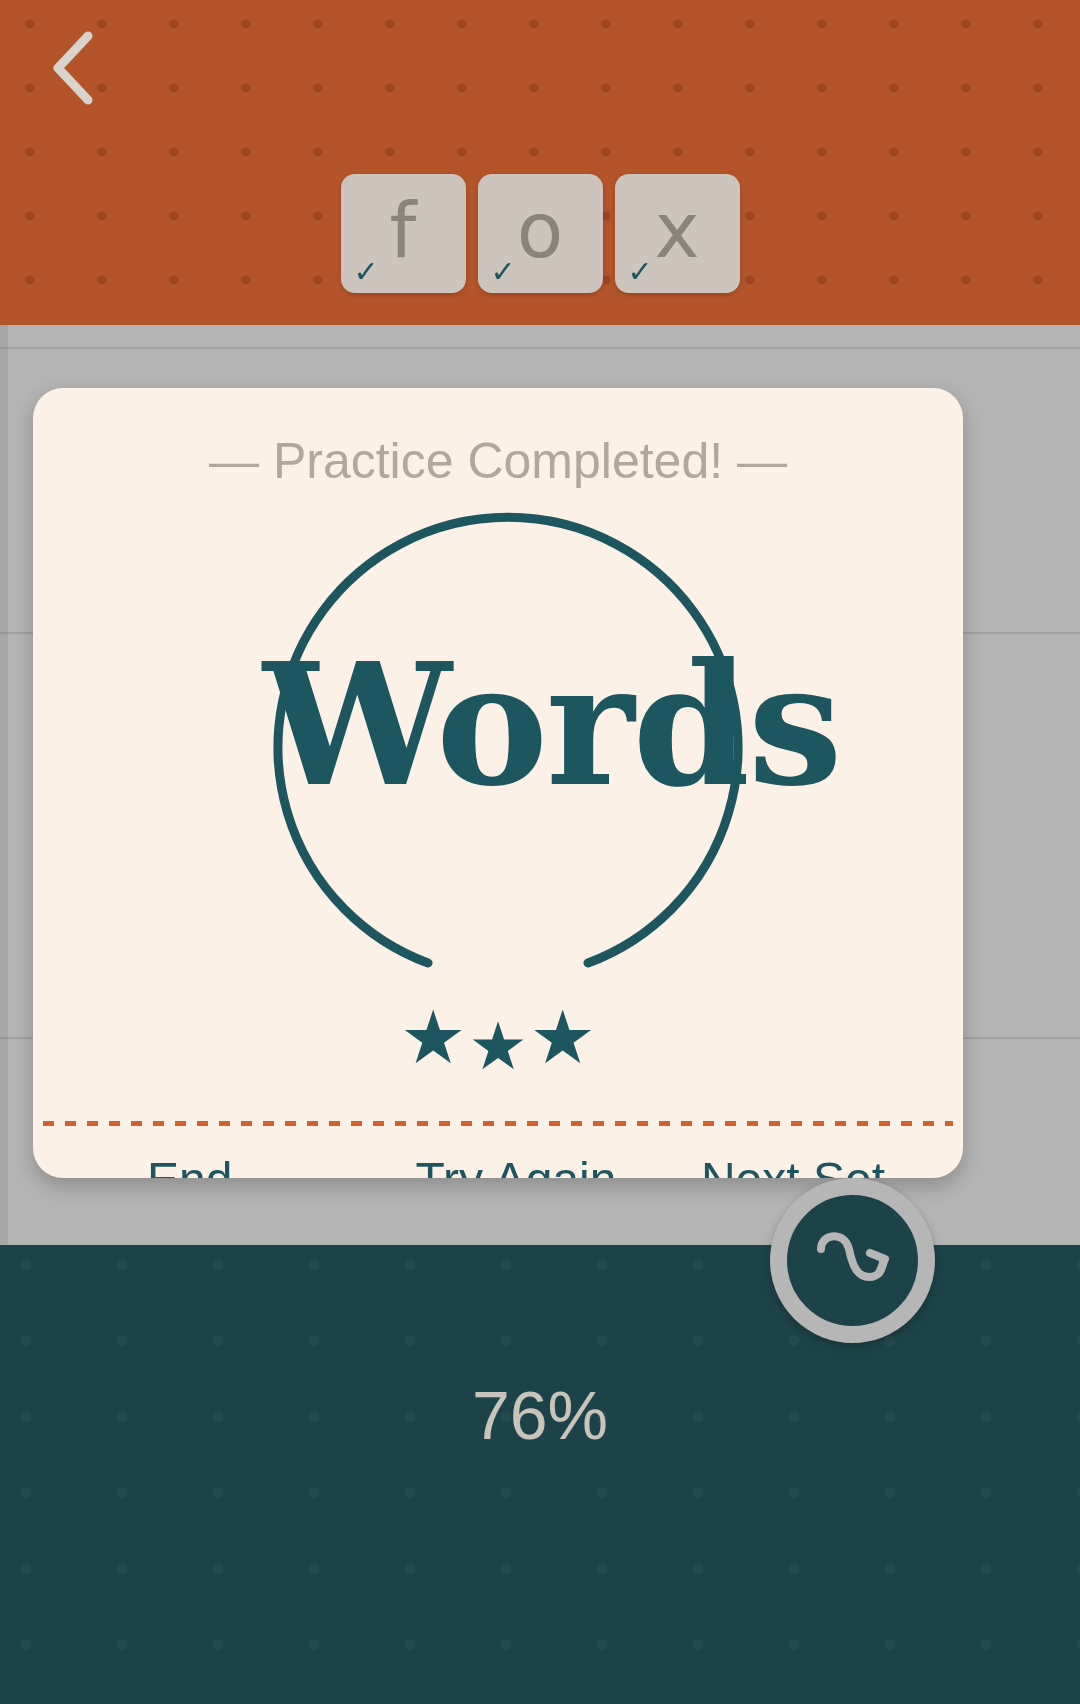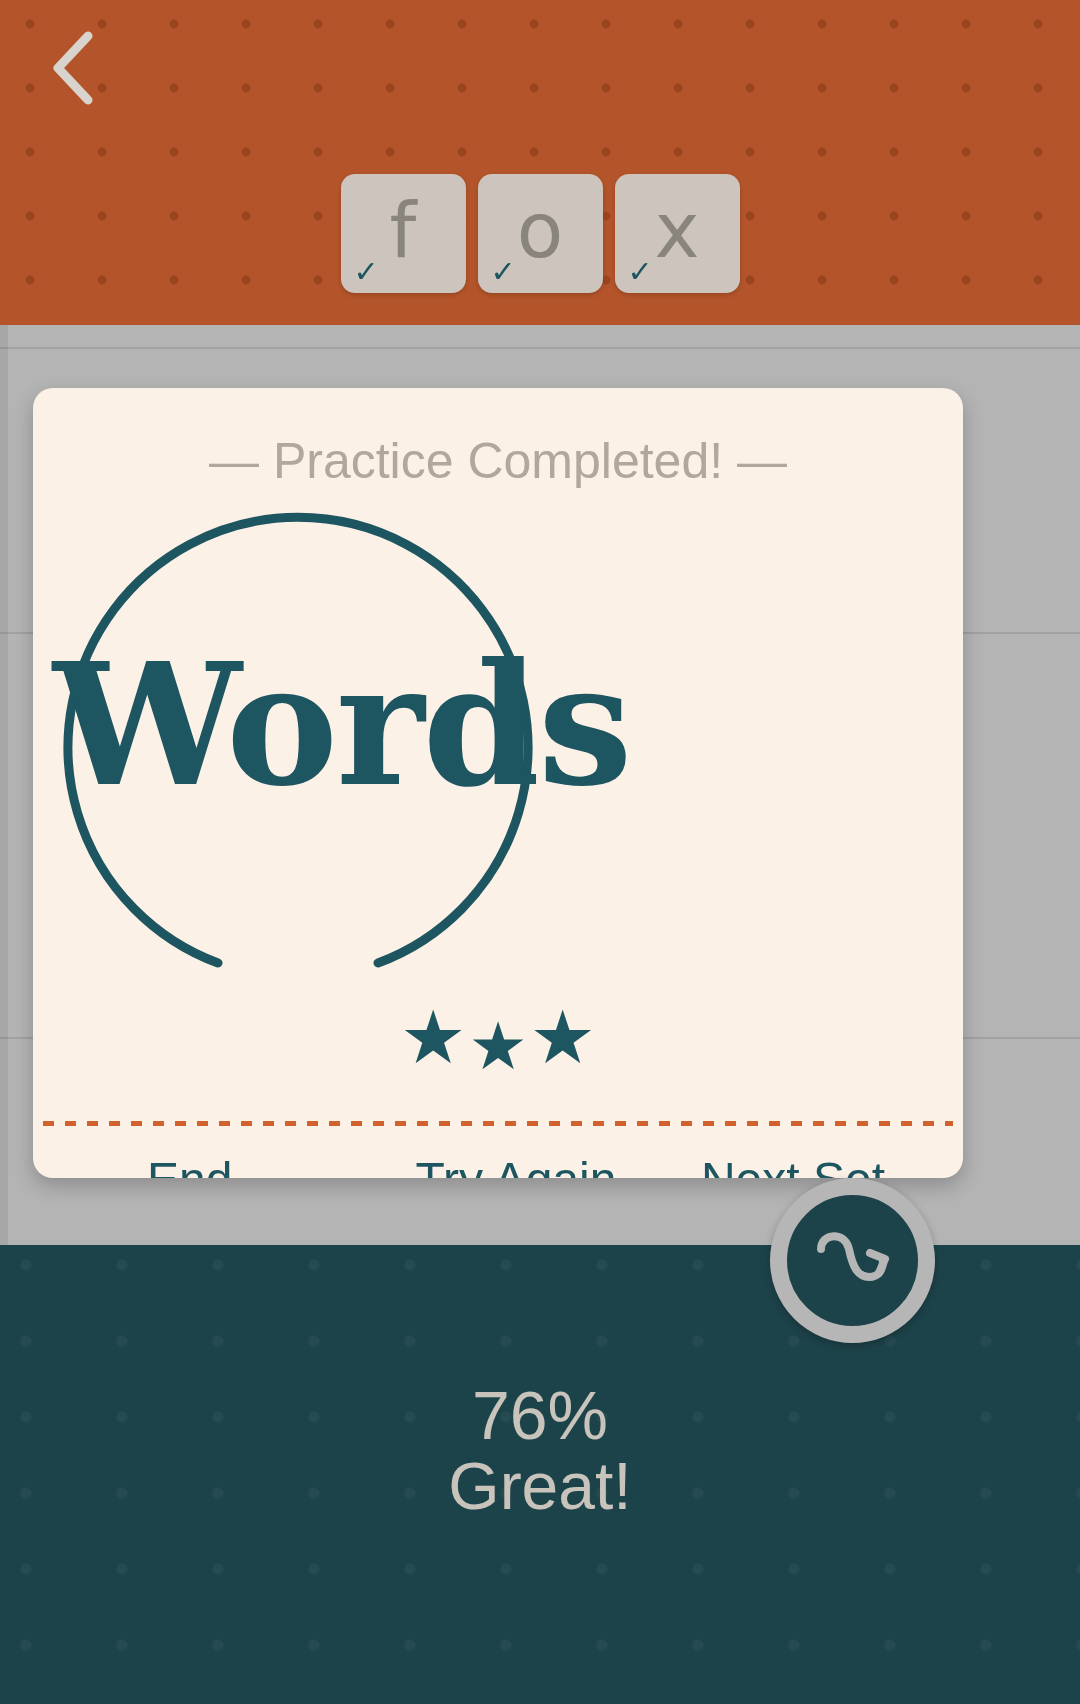--- a/index.html
+++ b/index.html
@@ -108,21 +108,21 @@
   }
 
   
   .modal {
     position: absolute;
     left: 33px;
     top: 388px;
     width: 930px;
     height: 790px;
     background: #fcf1e7;
-    border-radius: 20px;
+    border-radius: 30px;
     box-shadow: 0 8px 20px rgba(0,0,0,0.22);
     overflow: hidden;
   }
 
   .modal-title {
     position: absolute;
     left: 0; right: 0;
     top: 44px;
     text-align: center;
     font-size: 50px;
@@ -132,20 +132,21 @@
     font-family: "Liberation Sans", sans-serif;
   }
 
   .badge-wrap {
     position: absolute;
     left: 0; right: 0;
     top: 105px;
     height: 520px;
     display: flex;
     align-items: flex-start;
+    justify-content: center;
     margin-left: 20px;
   }
   .badge {
     position: relative;
     width: 490px;
     height: 500px;
   }
   .badge svg { position: absolute; left: 0; top: 0; }
   .badge-word {
     position: absolute;
@@ -328,21 +329,20 @@
     <div class="actions">
       <div class="action-btn left">End</div>
       <div class="action-btn">Try Again</div>
       <div class="action-btn right">Next Set</div>
     </div>
   </div>
 
   <div class="bottom-panel">
     <div class="score-block">
       <div class="score-pct">76%</div>
-      <div class="score-label">Great!</div>
     </div>
   </div>
 
   <div class="fab">
     <span>
       <svg width="92" height="92" viewBox="0 0 92 92">
         <path d="M14 34 C14 18, 38 16, 42 34 C46 54, 52 62, 62 62 C72 62, 76 54, 76 46" fill="none" stroke="#b6b6b6" stroke-width="8" stroke-linecap="round" stroke-linejoin="round"></path>
         <path d="M63 38 L78 44 L72 58" fill="none" stroke="#b6b6b6" stroke-width="8" stroke-linecap="round" stroke-linejoin="round"></path>
       </svg>
     </span>

